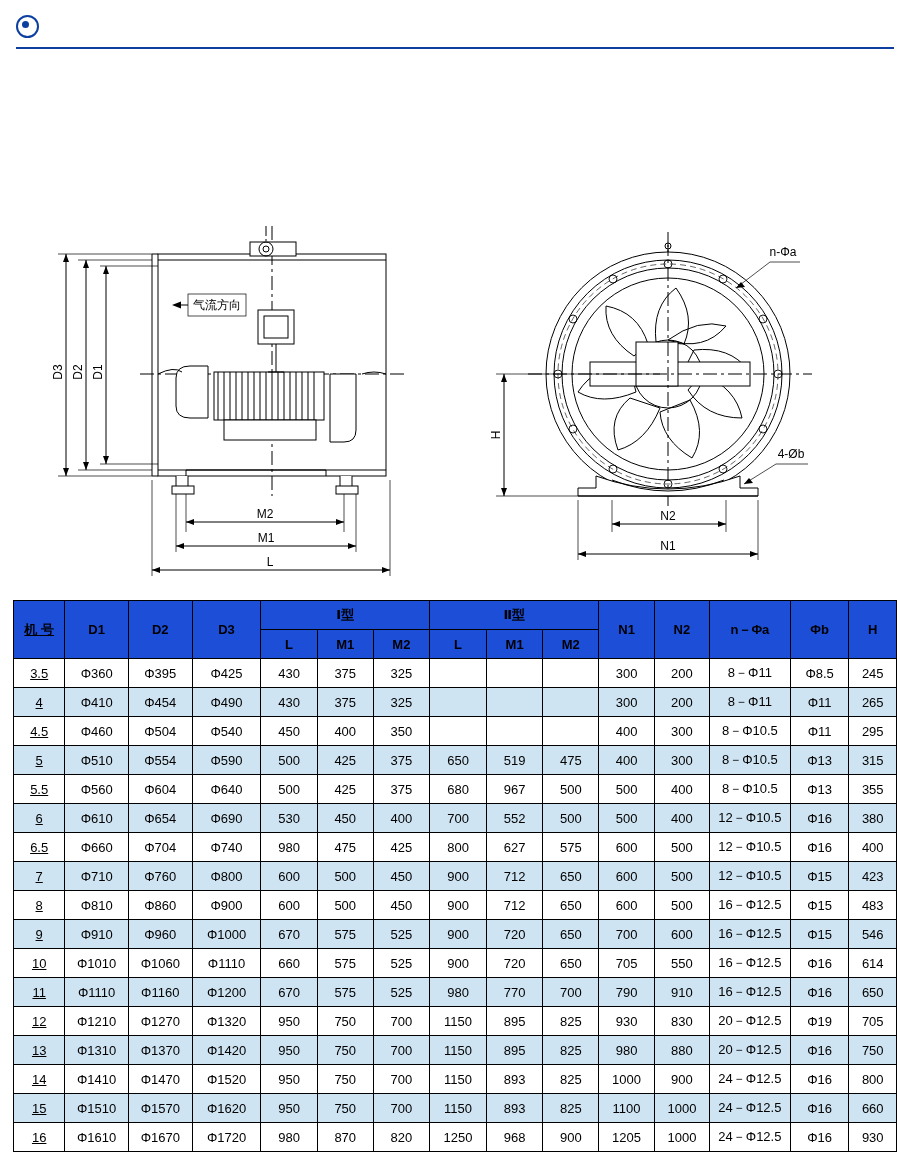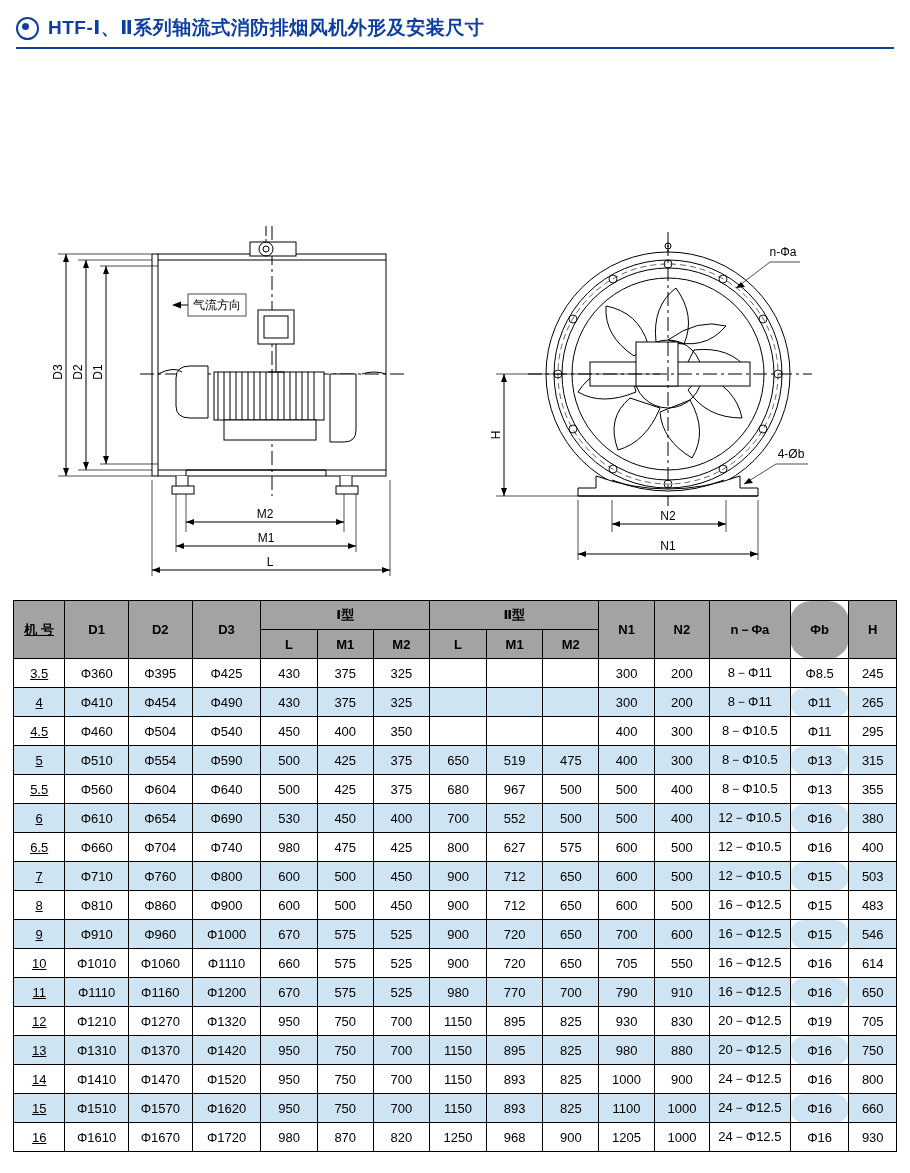--- a/index.html
+++ b/index.html
@@ -37,41 +37,40 @@
   .dim-label{font-family:"Liberation Sans",sans-serif;font-size:12px;fill:#000;}
   .cn-label{font-family:"DejaVu Sans",sans-serif;font-size:12px;fill:#000;}
 
   
   .table-wrap{position:absolute;left:13px;top:600px;width:884px;}
   table{border-collapse:collapse;width:884px;font-size:13px;}
   th,td{
     border:1px solid #000;text-align:center;vertical-align:middle;
     padding:0;height:27px;font-weight:normal;
   }
-  thead th{background:#a3a3a3;font-weight:bold;height:28px;}
+  thead th{background:#1d4ed8;font-weight:bold;height:28px;}
   thead th.tall{height:56px;}
   tbody tr:nth-child(odd){background:#ffffff;}
   tbody tr:nth-child(even){background:#cfe4f2;}
   tbody td{height:28px;}
   .col-jh{width:55px;text-decoration:underline;}
   .col-d{width:66px;}
   .col-d3{width:72px;}
   .col-s{width:60px;}
   .col-n{width:58px;}
   .col-na{width:86px;}
-  .col-ob{width:62px;border-radius:21px;}
+  .col-ob{width:62px;}
   .col-h{width:50px;}
 </style>
 </head>
 <body>
 
 <div class="header">
   <div class="header-inner">
     <span class="logo-mark"></span>
-    <span class="header-title">HTF-Ⅰ、Ⅱ系列轴流式消防排烟风机外形及安装尺寸</span>
   </div>
 </div>
 <div class="header-rule"></div>
 
 <div class="drawing">
 <svg width="910" height="540" viewBox="0 0 910 540" xmlns="http://www.w3.org/2000/svg">
   <g fill="none" stroke="#000" stroke-width="1">
 
     <rect x="158" y="198" width="228" height="222"></rect>
 
@@ -414,21 +413,21 @@
           <td class="col-s">600</td>
           <td class="col-s">500</td>
           <td class="col-s">450</td>
           <td class="col-s">900</td>
           <td class="col-s">712</td>
           <td class="col-s">650</td>
           <td class="col-n">600</td>
           <td class="col-n">500</td>
           <td class="col-na">12－Φ10.5</td>
           <td class="col-ob">Φ15</td>
-          <td class="col-h">503</td>
+          <td class="col-h">423</td>
         </tr>
         <tr>
           <td class="col-jh">8</td>
           <td class="col-d">Φ810</td>
           <td class="col-d">Φ860</td>
           <td class="col-d3">Φ900</td>
           <td class="col-s">600</td>
           <td class="col-s">500</td>
           <td class="col-s">450</td>
           <td class="col-s">900</td>

